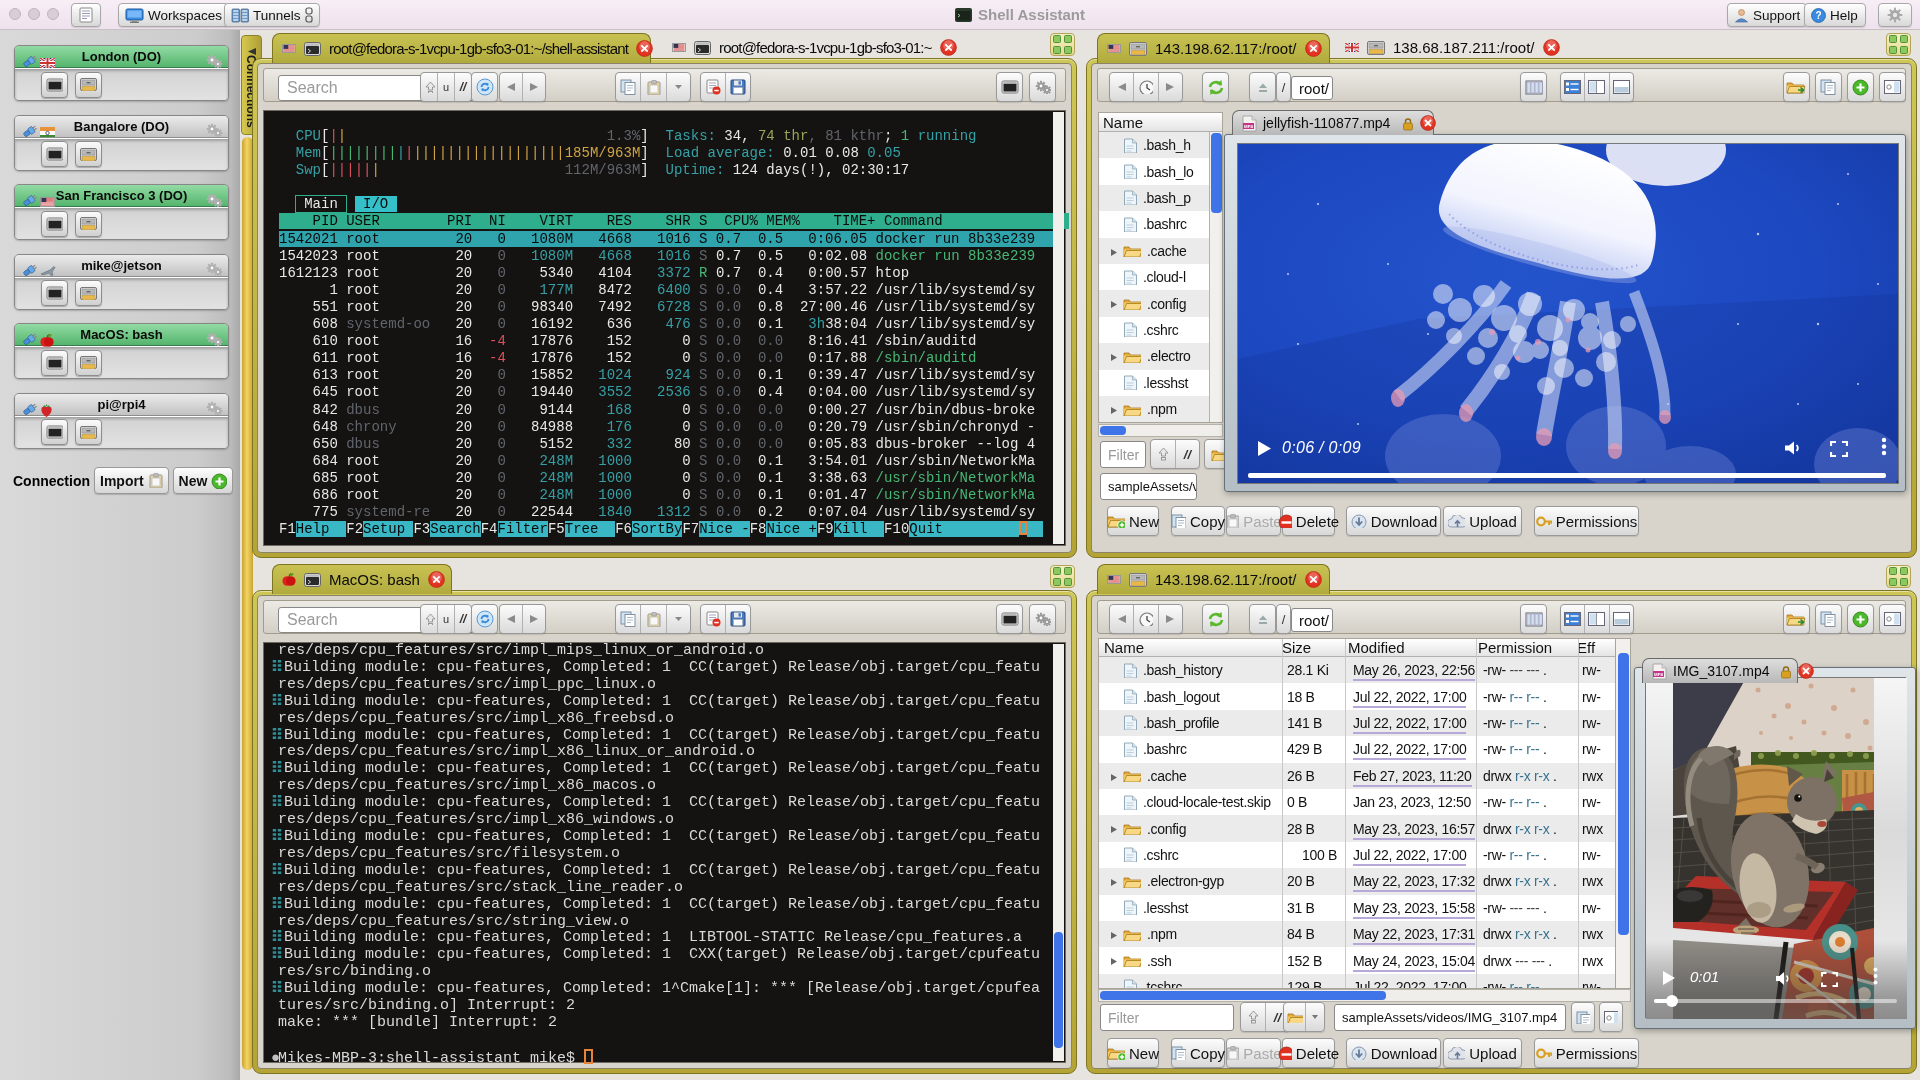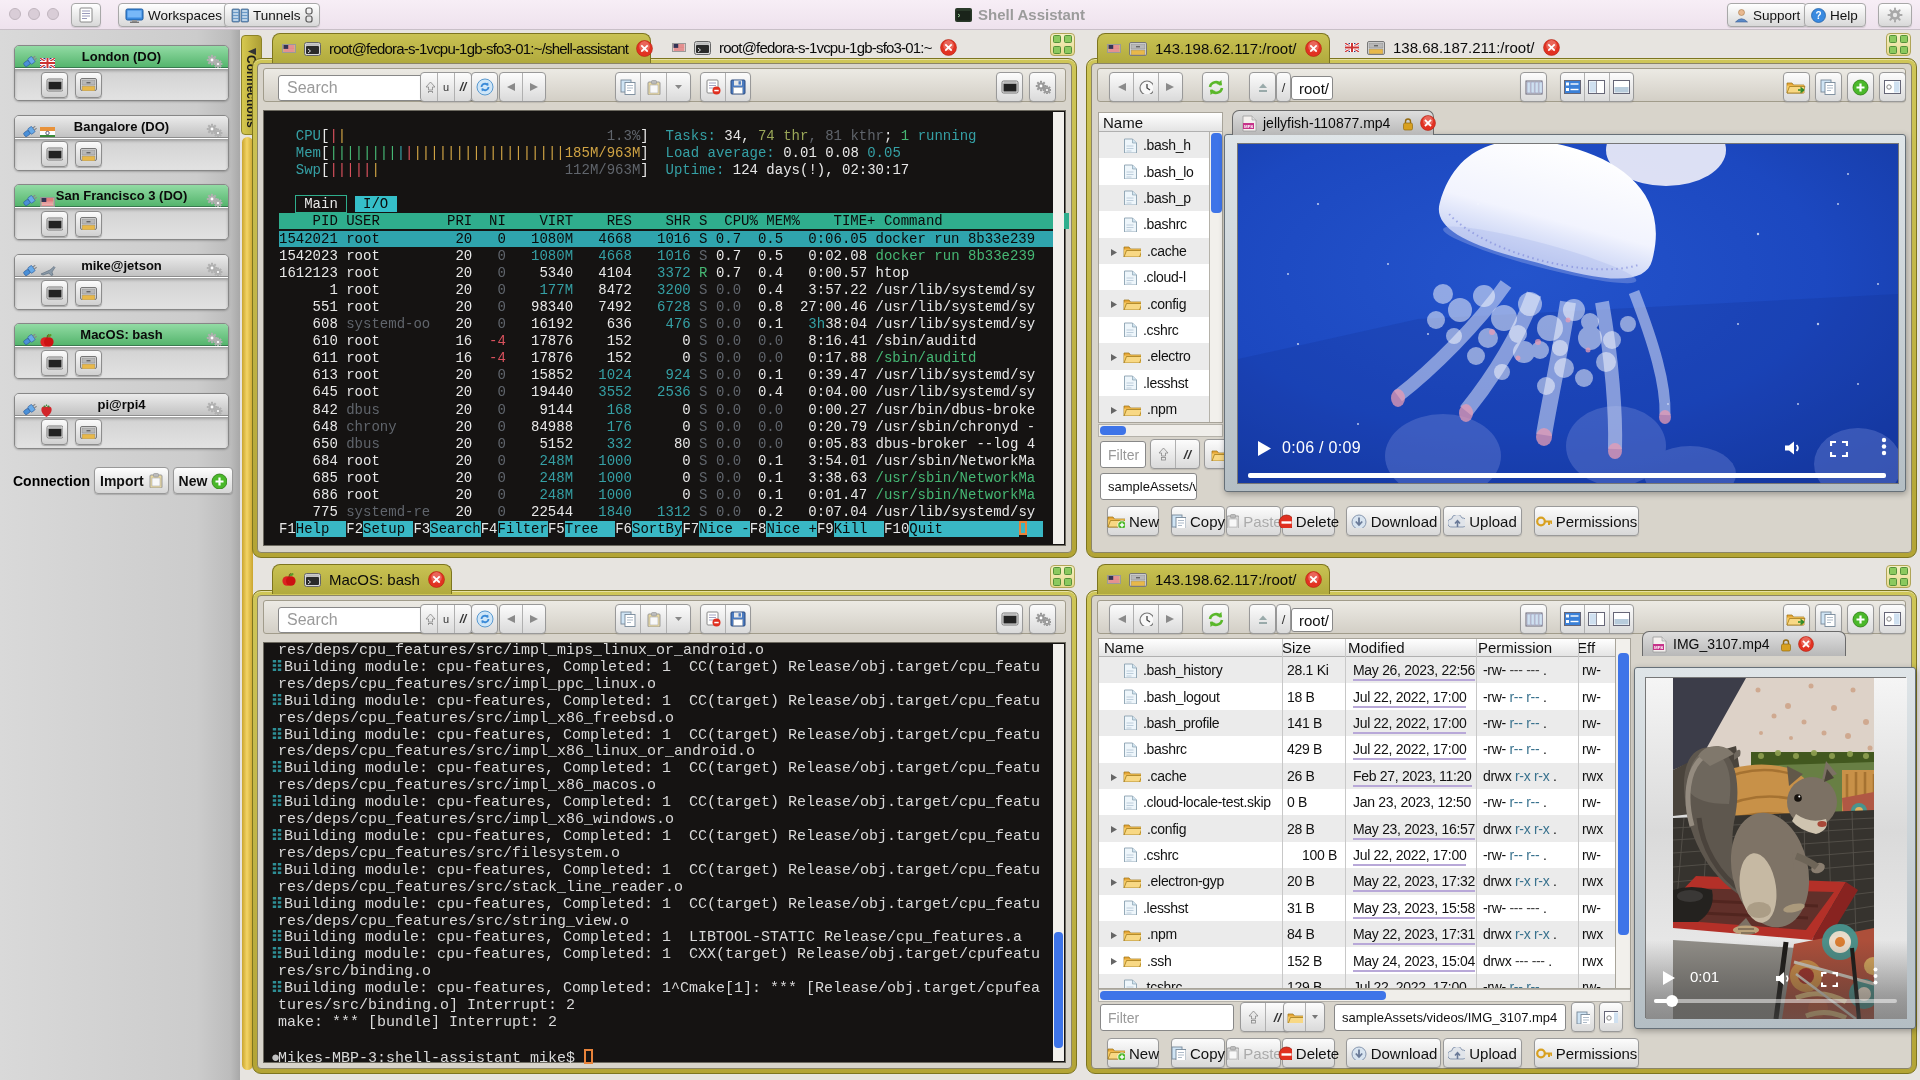--- a/index.html
+++ b/index.html
@@ -84,21 +84,21 @@
   display:flex; align-items:center; white-space:nowrap; }
 .bbtn { position:absolute; height:30px; background:linear-gradient(#fcfcfc,#d8d8d8);
   border:1px solid #999; border-radius:4px; display:flex; align-items:center;
   justify-content:center; gap:4px; font-size:15px; color:#111;
   box-shadow:0 1px 1px rgba(0,0,0,.12); white-space:nowrap; }
 .bbtn.dis { color:#aaa; }
 .field { position:absolute; background:#fff; border:1px solid #888; border-radius:3px;
   font-size:14px; color:#111; display:flex; align-items:center; padding-left:7px;
   white-space:nowrap; overflow:hidden; }
 .vwin { position:absolute; background:linear-gradient(#dfe5e8,#b4bec4); border:1px solid #667078;
-  border-radius:3px; box-shadow:1px 2px 6px rgba(0,0,0,.3); z-index:5; }
+  border-radius:3px; box-shadow:1px 2px 6px rgba(0,0,0,.3); z-index:5;font-style:italic; }
 .vtab { position:absolute; height:25px; background:linear-gradient(#dedede,#b8b8b8);
   border:1px solid #6a6a6a; border-bottom:none; border-radius:7px 7px 0 0; display:flex;
   align-items:center; gap:6px; padding:0 9px; font-size:14px; color:#0a0a0a; z-index:6;
   white-space:nowrap; }
 .vctrl { position:absolute; color:#fff; font-size:15px; z-index:7; white-space:nowrap; }
 .pb { color:#39728e; } .pdim { color:#444; }
 .hsb { position:absolute; height:13px; background:#f0eeea; border:1px solid #b5b2aa; }
 .hsb .thumb { position:absolute; top:1px; height:9px; background:#3e74e8; border-radius:4px; }
 </style></head>
 <body>
@@ -694,21 +694,21 @@
 <div class="term" style="left:5px; top:46px; right:5px; bottom:6px;">
 <pre style="padding:17px 0 0 15px; line-height:17.1px; font-size:14px;">  <span class="ct">CPU</span><span class="cw">[</span><span class="cr">|</span><span class="cy">|</span>                               <span class="cd">1.3%</span><span class="cw">]</span>  <span class="ct">Tasks: </span><span class="cw">34, </span><span class="cG">74 thr</span><span class="cd">, 81 kthr</span><span class="cw">; </span><span class="cg">1 </span><span class="ct">running</span>
   <span class="ct">Mem</span><span class="cw">[</span><span class="cg">||||||||</span><span class="ct">|</span><span class="cr">|</span><span class="cy">||||||||||||||||||</span><span class="cy">185M/963M</span><span class="cw">]</span>  <span class="ct">Load average: </span><span class="cw">0.01 0.08 </span><span class="ct">0.05</span>
   <span class="ct">Swp</span><span class="cw">[</span><span class="cr">|||||</span><span class="cy">|</span>                      <span class="cd">112M/963M</span><span class="cw">]</span>  <span class="ct">Uptime: </span><span class="cw">124 days(!), 02:30:17</span>
 
   <span class="tabmain"> Main </span> <span class="tabio"> I/O </span>
 <span class="rowhdr">    PID USER        PRI  NI    VIRT    RES    SHR S  CPU% MEM%    TIME+ Command               </span>
 <span class="rowsel">1542021 root         20   0   1080M   4668   1016 S 0.7  0.5   0:06.05 docker run 8b33e239   </span>
 <span class="cw">1542023</span> <span class="cw">root      </span><span class="cw">   20</span><span class="cd">   0</span><span class="ct">   1080M</span><span class="ct">   4668</span><span class="ct">   1016</span> <span class="cd">S</span><span class="cw"> 0.7</span><span class="cw">  0.5</span><span class="cw">   0:02.08</span> <span class="cg">docker run 8b33e239   </span>
 <span class="cw">1612123</span> <span class="cw">root      </span><span class="cw">   20</span><span class="cd">   0</span><span class="cw">    5340</span><span class="cw">   4104</span><span class="ct">   3372</span> <span class="cg">R</span><span class="cw"> 0.7</span><span class="cw">  0.4</span><span class="cw">   0:00.57</span> <span class="cw">htop                  </span>
-<span class="cw">      1</span> <span class="cw">root      </span><span class="cw">   20</span><span class="cd">   0</span><span class="ct">    177M</span><span class="cw">   8472</span><span class="ct">   3200</span> <span class="cd">S</span><span class="cd"> 0.0</span><span class="cw">  0.4</span><span class="cw">   3:57.22</span> <span class="cw">/usr/lib/systemd/sy   </span>
+<span class="cw">      1</span> <span class="cw">root      </span><span class="cw">   20</span><span class="cd">   0</span><span class="ct">    177M</span><span class="cw">   8472</span><span class="ct">   6400</span> <span class="cd">S</span><span class="cd"> 0.0</span><span class="cw">  0.4</span><span class="cw">   3:57.22</span> <span class="cw">/usr/lib/systemd/sy   </span>
 <span class="cw">    551</span> <span class="cw">root      </span><span class="cw">   20</span><span class="cd">   0</span><span class="cw">   98340</span><span class="cw">   7492</span><span class="ct">   6728</span> <span class="cd">S</span><span class="cd"> 0.0</span><span class="cw">  0.8</span><span class="cw">  27:00.46</span> <span class="cw">/usr/lib/systemd/sy   </span>
 <span class="cw">    608</span> <span class="cd">systemd-oo</span><span class="cw">   20</span><span class="cd">   0</span><span class="cw">   16192</span><span class="cw">    636</span><span class="ct">    476</span> <span class="cd">S</span><span class="cd"> 0.0</span><span class="cw">  0.1</span><span class="ct">   3h</span><span class="cw">38:04</span> <span class="cw">/usr/lib/systemd/sy   </span>
 <span class="cw">    610</span> <span class="cw">root      </span><span class="cw">   16</span><span class="cr">  -4</span><span class="cw">   17876</span><span class="cw">    152</span><span class="cw">      0</span> <span class="cd">S</span><span class="cd"> 0.0</span><span class="cd">  0.0</span><span class="cw">   8:16.41</span> <span class="cw">/sbin/auditd          </span>
 <span class="cw">    611</span> <span class="cw">root      </span><span class="cw">   16</span><span class="cr">  -4</span><span class="cw">   17876</span><span class="cw">    152</span><span class="cw">      0</span> <span class="cd">S</span><span class="cd"> 0.0</span><span class="cd">  0.0</span><span class="cw">   0:17.88</span> <span class="cg">/sbin/auditd          </span>
 <span class="cw">    613</span> <span class="cw">root      </span><span class="cw">   20</span><span class="cd">   0</span><span class="cw">   15852</span><span class="ct">   1024</span><span class="ct">    924</span> <span class="cd">S</span><span class="cd"> 0.0</span><span class="cw">  0.1</span><span class="cw">   0:39.47</span> <span class="cw">/usr/lib/systemd/sy   </span>
 <span class="cw">    645</span> <span class="cw">root      </span><span class="cw">   20</span><span class="cd">   0</span><span class="cw">   19440</span><span class="ct">   3552</span><span class="ct">   2536</span> <span class="cd">S</span><span class="cd"> 0.0</span><span class="cw">  0.4</span><span class="cw">   0:04.00</span> <span class="cw">/usr/lib/systemd/sy   </span>
 <span class="cw">    842</span> <span class="cd">dbus      </span><span class="cw">   20</span><span class="cd">   0</span><span class="cw">    9144</span><span class="ct">    168</span><span class="cw">      0</span> <span class="cd">S</span><span class="cd"> 0.0</span><span class="cd">  0.0</span><span class="cw">   0:00.27</span> <span class="cw">/usr/bin/dbus-broke   </span>
 <span class="cw">    648</span> <span class="cd">chrony    </span><span class="cw">   20</span><span class="cd">   0</span><span class="cw">   84988</span><span class="ct">    176</span><span class="cw">      0</span> <span class="cd">S</span><span class="cd"> 0.0</span><span class="cd">  0.0</span><span class="cw">   0:20.79</span> <span class="cw">/usr/sbin/chronyd -   </span>
 <span class="cw">    650</span> <span class="cd">dbus      </span><span class="cw">   20</span><span class="cd">   0</span><span class="cw">    5152</span><span class="ct">    332</span><span class="cw">     80</span> <span class="cd">S</span><span class="cd"> 0.0</span><span class="cd">  0.0</span><span class="cw">   0:05.83</span> <span class="cw">dbus-broker --log 4   </span>
 <span class="cw">    684</span> <span class="cw">root      </span><span class="cw">   20</span><span class="cd">   0</span><span class="ct">    248M</span><span class="ct">   1000</span><span class="cw">      0</span> <span class="cd">S</span><span class="cd"> 0.0</span><span class="cw">  0.1</span><span class="cw">   3:54.01</span> <span class="cw">/usr/sbin/NetworkMa   </span>
@@ -2147,21 +2147,21 @@
 <div class="vctrl" style="left:227px; top:288px;"><svg width="5" height="18" viewBox="0 0 5 18">
           <circle cx="2.5" cy="2.5" r="2" fill="#fff"></circle>
           <circle cx="2.5" cy="9" r="2" fill="#fff"></circle>
           <circle cx="2.5" cy="15.5" r="2" fill="#fff"></circle>
         </svg></div>
 <div style="position:absolute; left:8px; right:8px; top:321px; height:4px; background:rgba(255,255,255,.5); border-radius:2px;"></div>
 <div style="position:absolute; left:8px; top:321px; width:14px; height:4px; background:#fff; border-radius:2px;"></div>
 <div style="position:absolute; left:20px; top:317px; width:12px; height:12px; background:#fff; border-radius:50%;"></div>
 </div>
   </div>
-<div class="vtab" style="left:1642px; top:631px; width:204px;">
+<div class="vtab" style="left:1642px; top:658px; width:156px;">
     <svg width="15" height="17" viewBox="0 0 15 17">
       <path d="M1 1 H10 L14 5 V16 H1 Z" fill="#f4f0ee" stroke="#999" stroke-width="0.8"></path>
 <path d="M10 1 L10 5 H14" fill="#ddd" stroke="#999" stroke-width="0.6"></path>
 <rect x="1" y="8" width="11" height="6" fill="#c6338a"></rect>
 <text x="2" y="12.8" font-size="4.4" fill="#fff" font-family="Liberation Sans, sans-serif" font-weight="bold">MP4</text>
     </svg>
     <span>IMG_3107.mp4</span>
     <span style="margin-left:4px"><svg width="12" height="14" viewBox="0 0 12 14">
         <rect x="1.5" y="6" width="9" height="7" rx="1.5" fill="#d8a020" stroke="#946a10" stroke-width="0.7"></rect>
 <path d="M3.5 6 V4.5 a2.5 2.5 0 0 1 5 0 V6" fill="none" stroke="#946a10" stroke-width="1.4"></path>

